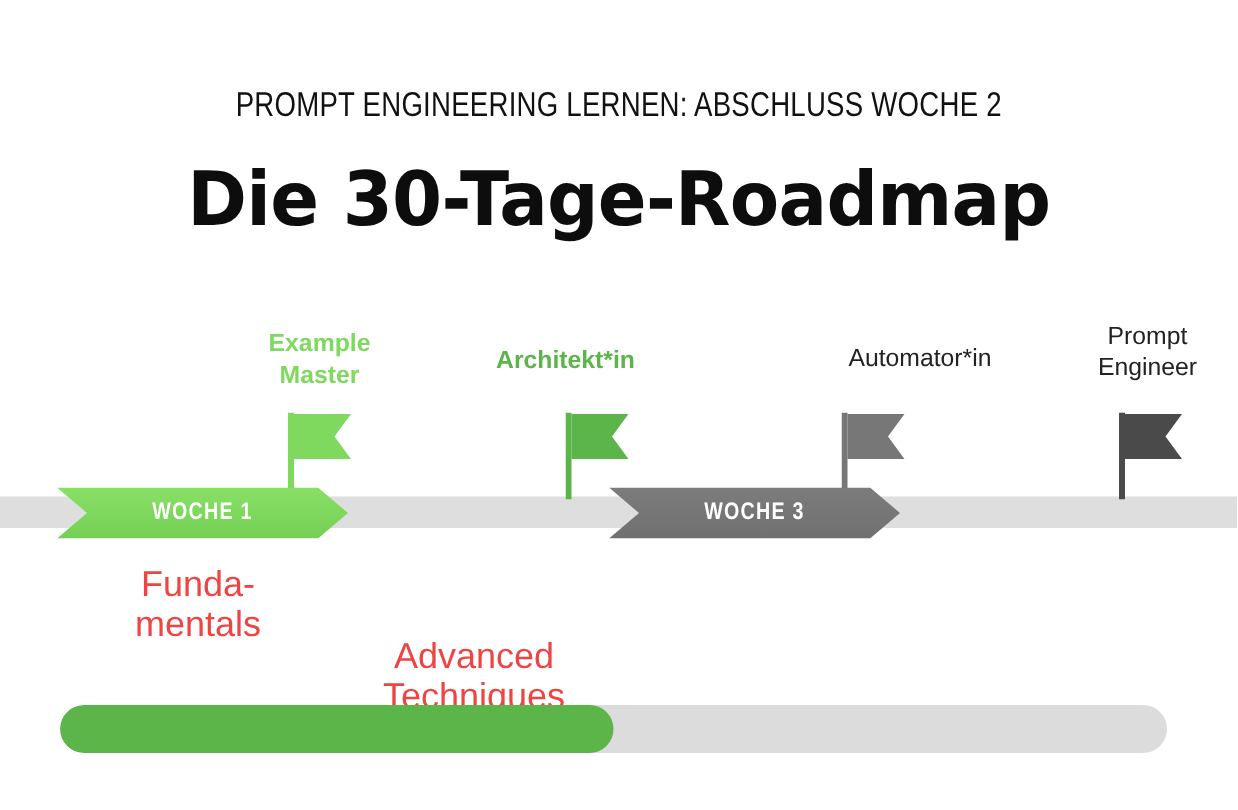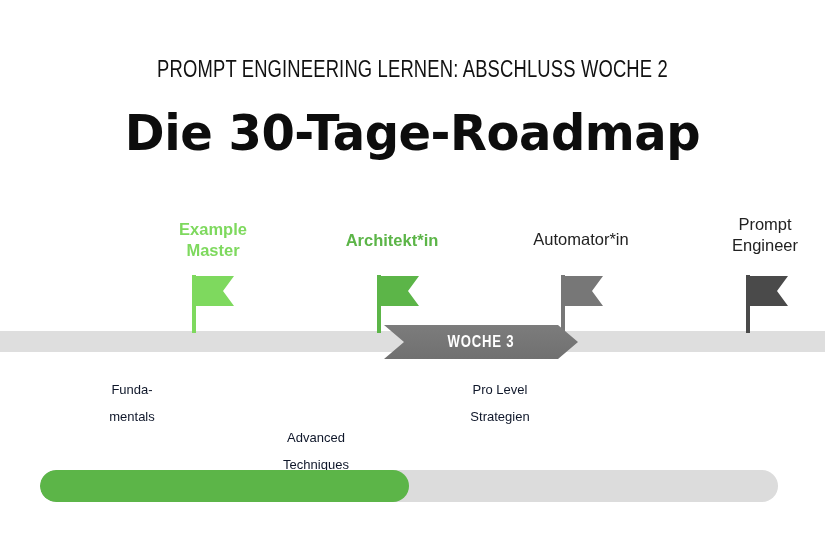--- a/index.html
+++ b/index.html
@@ -134,23 +134,23 @@
     white-space: nowrap;
     pointer-events: none;
   }
 
   
   .phase-desc {
     position: absolute;
     top: 376px;
     width: 190px;
     text-align: center;
-    font-size: 13px;
+    font-size: 24px;
     line-height: 27px;
-    color: #0f172a;
+    color: #ef4444;
     white-space: pre-line;
     font-weight: 400;
   }
 
   
   .progress-track {
     position: absolute;
     left: 40px;
     top: 470px;
     width: 738px;
@@ -177,23 +177,23 @@
 
   <div class="title">Die 30-Tage-Roadmap</div>
 
   <div id="timeline">
 
     <div class="rail"></div>
 
     <div class="flag-label green-light" style="left:133px; top:219px;">Example
 Master</div>
 
-    <div class="flag-label green-dark" style="left:312px; top:230px;">Architekt*in</div>
-
-    <div class="flag-label dark" style="left:501px; top:229px;">Automator*in</div>
+    <div class="flag-label green-dark" style="left:297px; top:230px;">Architekt*in</div>
+
+    <div class="flag-label dark" style="left:501px; top:229px;text-align:right;">Automator*in</div>
 
     <div class="flag-label dark" style="left:685px; top:214px;">Prompt
 Engineer</div>
 
     <div class="flag" style="left:192px; top:275px;">
       <svg width="56" height="58" viewBox="0 0 56 58">
         <rect x="0" y="0" width="4" height="58" fill="#7ed95e"></rect>
         <path d="M4 1 L42 1 L31 16 L42 31 L4 31 Z" fill="#7ed95e"></path>
       </svg>
     </div>
@@ -212,44 +212,54 @@
       </svg>
     </div>
 
     <div class="flag" style="left:746px; top:275px;">
       <svg width="56" height="58" viewBox="0 0 56 58">
         <rect x="0" y="0" width="4" height="58" fill="#4a4a4a"></rect>
         <path d="M4 1 L42 1 L31 16 L42 31 L4 31 Z" fill="#4a4a4a"></path>
       </svg>
     </div>
 
-
-
-    <div class="chev" style="left:384px; width:194px;">
+    <div class="chev" style="left:38px; width:194px;">
+      <svg width="194" height="34" viewBox="0 0 194 34" preserveAspectRatio="none">
+        <defs>
+          <linearGradient id="g1" x1="0" y1="0" x2="0" y2="1">
+            <stop offset="0" stop-color="#88e067"></stop>
+            <stop offset="1" stop-color="#76cf55"></stop>
+          </linearGradient>
+        </defs>
+        <path d="M0 0 L174 0 L194 17 L174 34 L0 34 L20 17 Z" fill="url(#g1)"></path>
+      </svg>
+      <div class="chev-label">Woche 1</div>
+    </div>
+
+
+    <div class="chev" style="left:406px; width:194px;">
       <svg width="194" height="34" viewBox="0 0 194 34" preserveAspectRatio="none">
         <defs>
           <linearGradient id="g3" x1="0" y1="0" x2="0" y2="1">
             <stop offset="0" stop-color="#7c7c7c"></stop>
             <stop offset="1" stop-color="#707070"></stop>
           </linearGradient>
         </defs>
         <path d="M0 0 L174 0 L194 17 L174 34 L0 34 L20 17 Z" fill="url(#g3)"></path>
       </svg>
       <div class="chev-label">Woche 3</div>
     </div>
 
 
     <div class="phase-desc" style="left:37px;">Funda-
 mentals</div>
 
     <div class="phase-desc" style="left:221px;margin-top:48px;">Advanced
 Techniques</div>
 
-    <div class="phase-desc" style="left:405px;">Pro Level
-Strategien</div>
 
 
   </div>
 
   <div class="progress-track">
     <div class="progress-fill" id="progress-fill" style="width: 50%;"></div>
   </div>
 
 </div>
 

